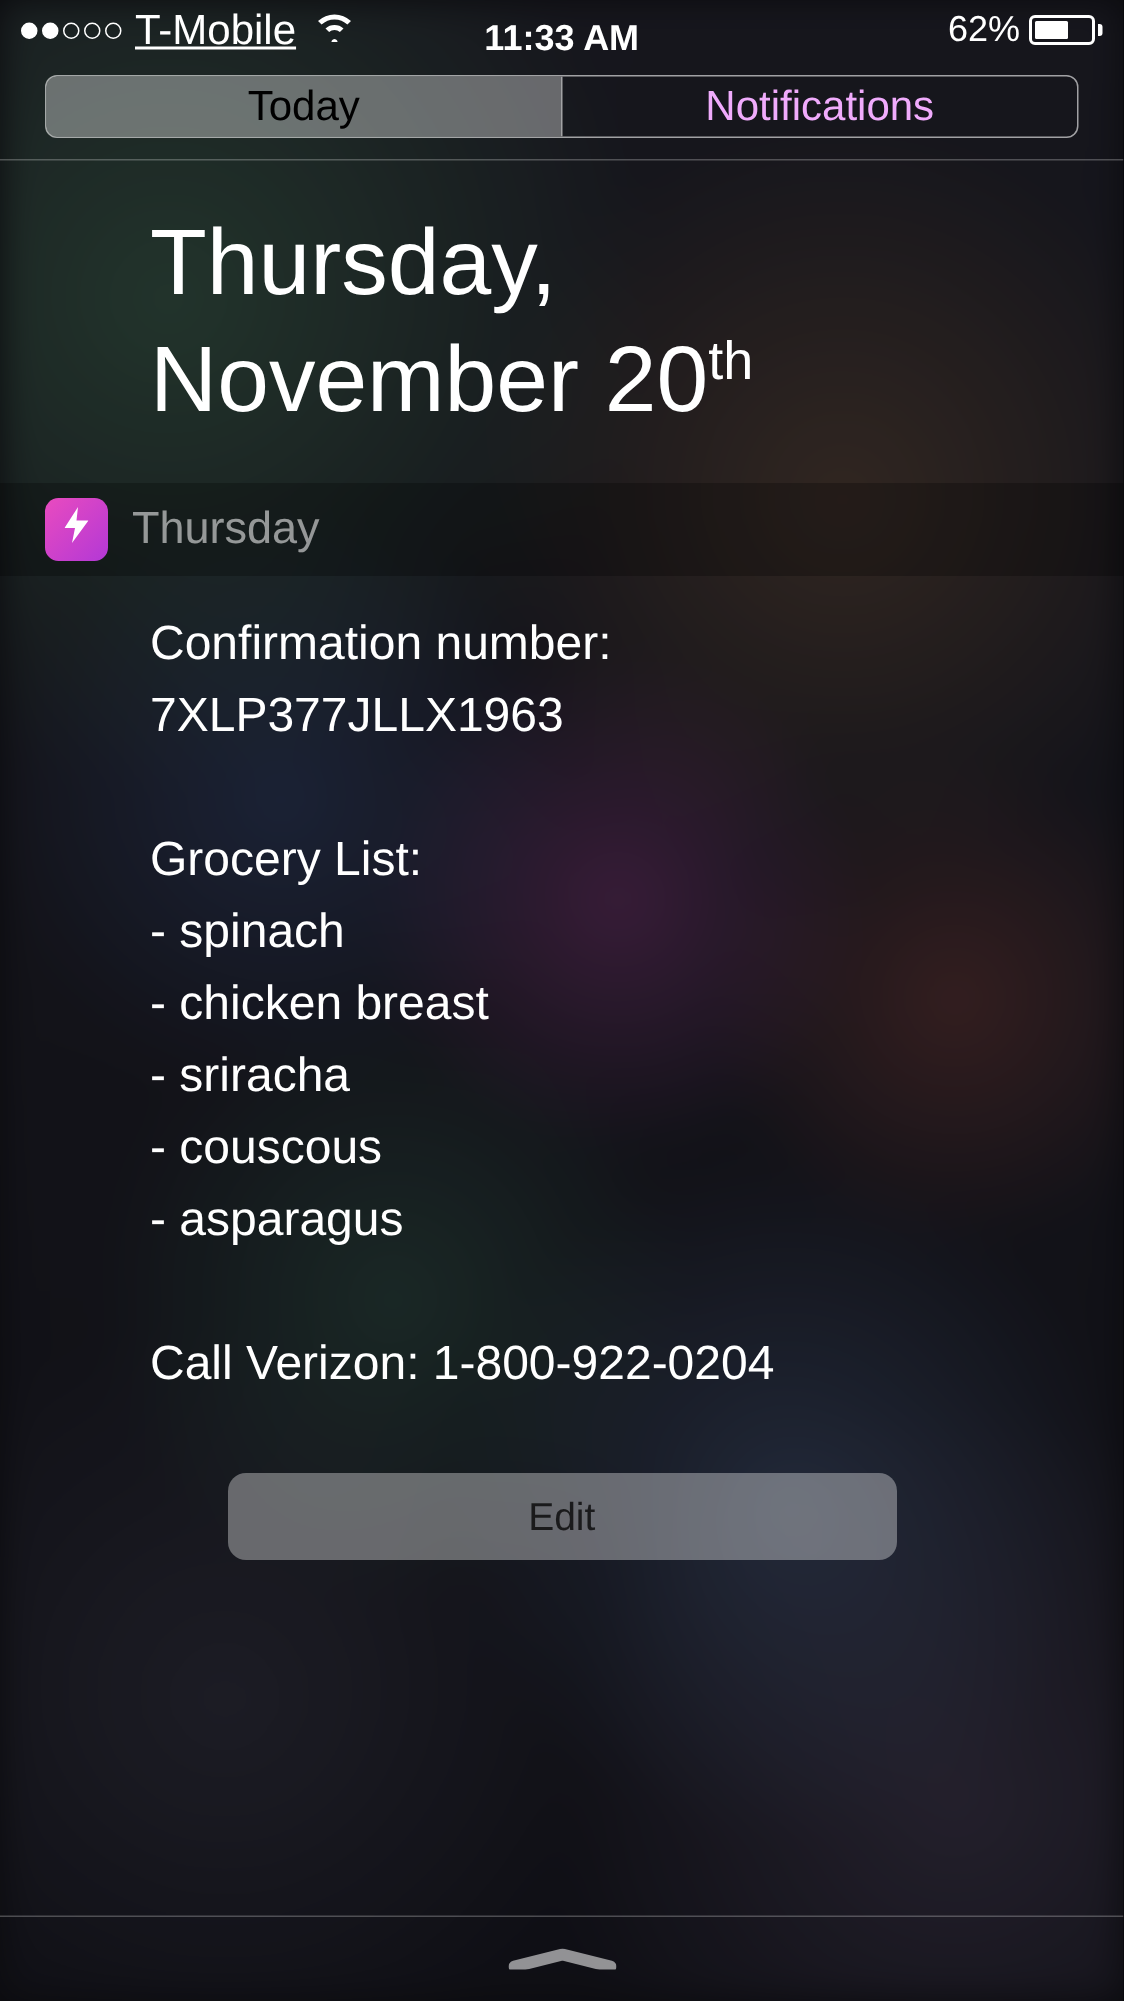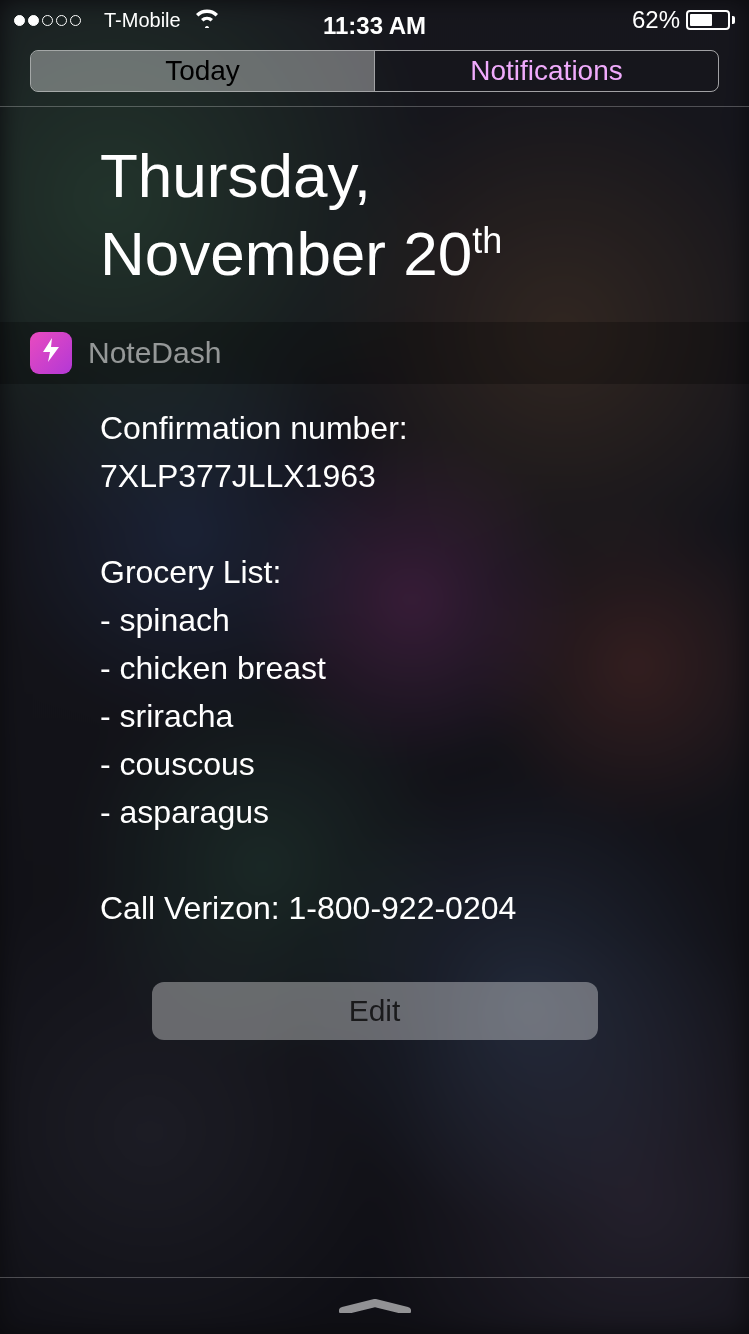--- a/index.html
+++ b/index.html
@@ -76,22 +76,23 @@
       height: 11px;
       border-radius: 50%;
       border: 1.5px solid #fff;
     }
     
     .dot.filled {
       background: #fff;
     }
     
     .carrier {
-      margin-left: 17px;
-      font-size: 20px;
+      margin-left: 3px;
+      font-size: 28px;
+      text-decoration: underline;
     }
     
     .wifi-icon {
       margin-left: 6px;
     }
     
     .status-center {
       font-weight: 600;
       position: absolute;
       left: 50%;
@@ -229,21 +230,21 @@
       display: flex;
       justify-content: center;
     }
     
     .edit-button {
       width: 446px;
       height: 58px;
       background: rgba(255,255,255,0.35);
       border-radius: 12px;
       color: rgba(0,0,0,0.75);
-      font-size: 30px;
+      font-size: 26px;
       display: flex;
       align-items: center;
       justify-content: center;
       cursor: pointer;
     }
     
     
     .spacer {
       flex: 1;
     }
@@ -318,21 +319,21 @@
   </div>
 
   <div class="widget-header">
     <div class="widget-icon">
       <span class="bolt">
         <svg width="16" height="24" viewBox="0 0 16 24">
           <path d="M9 0 L0 14 L7 14 L5 24 L16 9 L8 9 Z" fill="#fff"></path>
         </svg>
       </span>
     </div>
-    <div class="widget-title">NoteDash</div>
+    <div class="widget-title">Thursday</div>
   </div>
 
   <div class="widget-body">Confirmation number:
 7XLP377JLLX1963
 
 Grocery List:
 - spinach
 - chicken breast
 - sriracha
 - couscous

